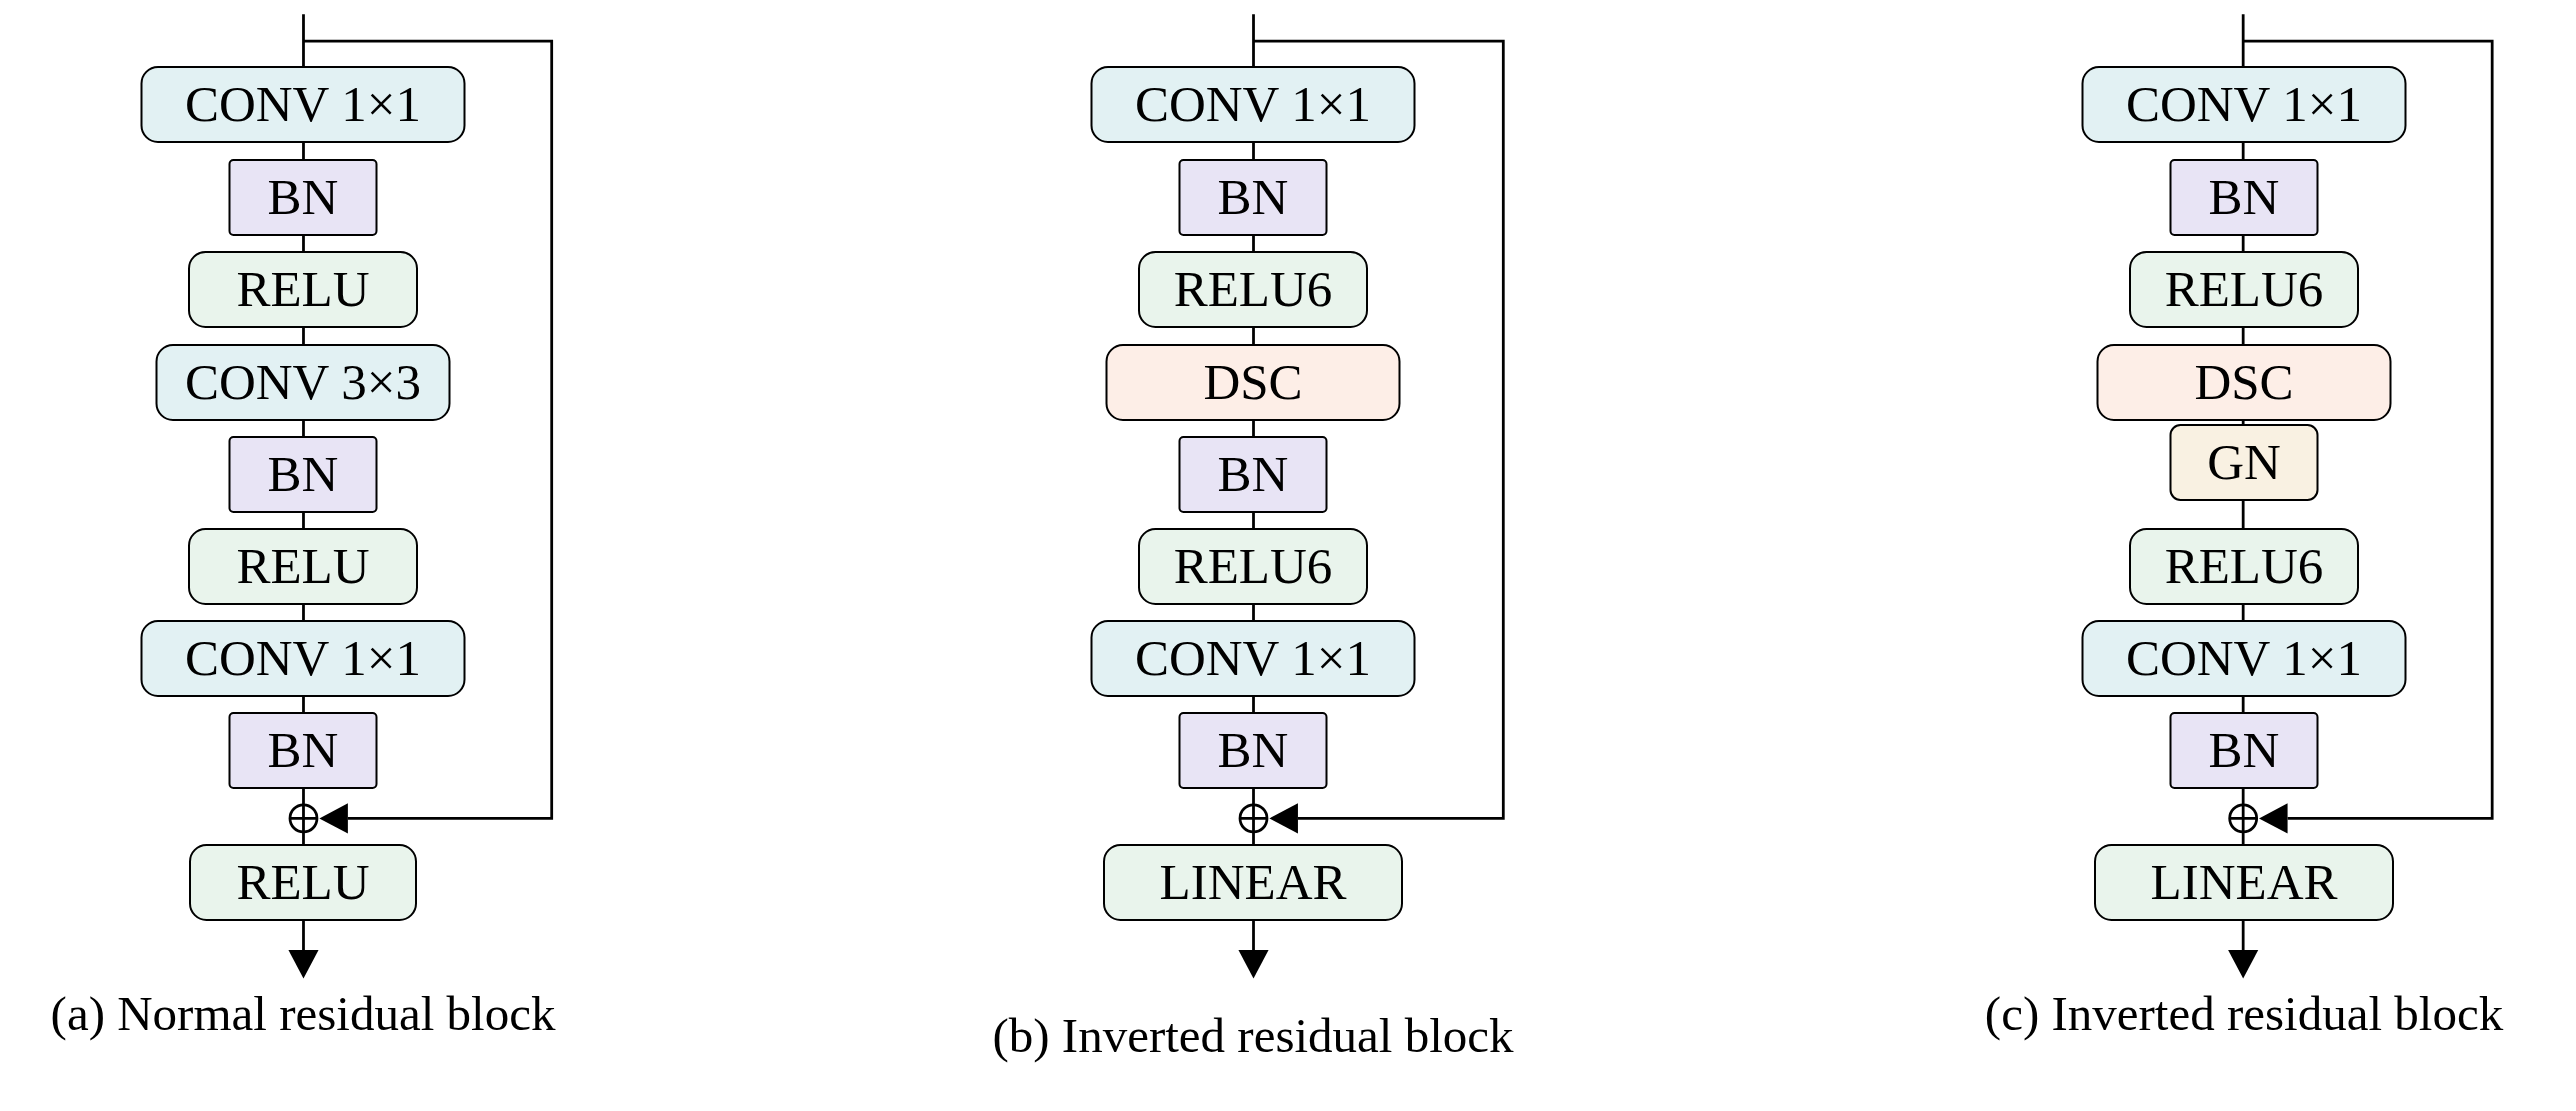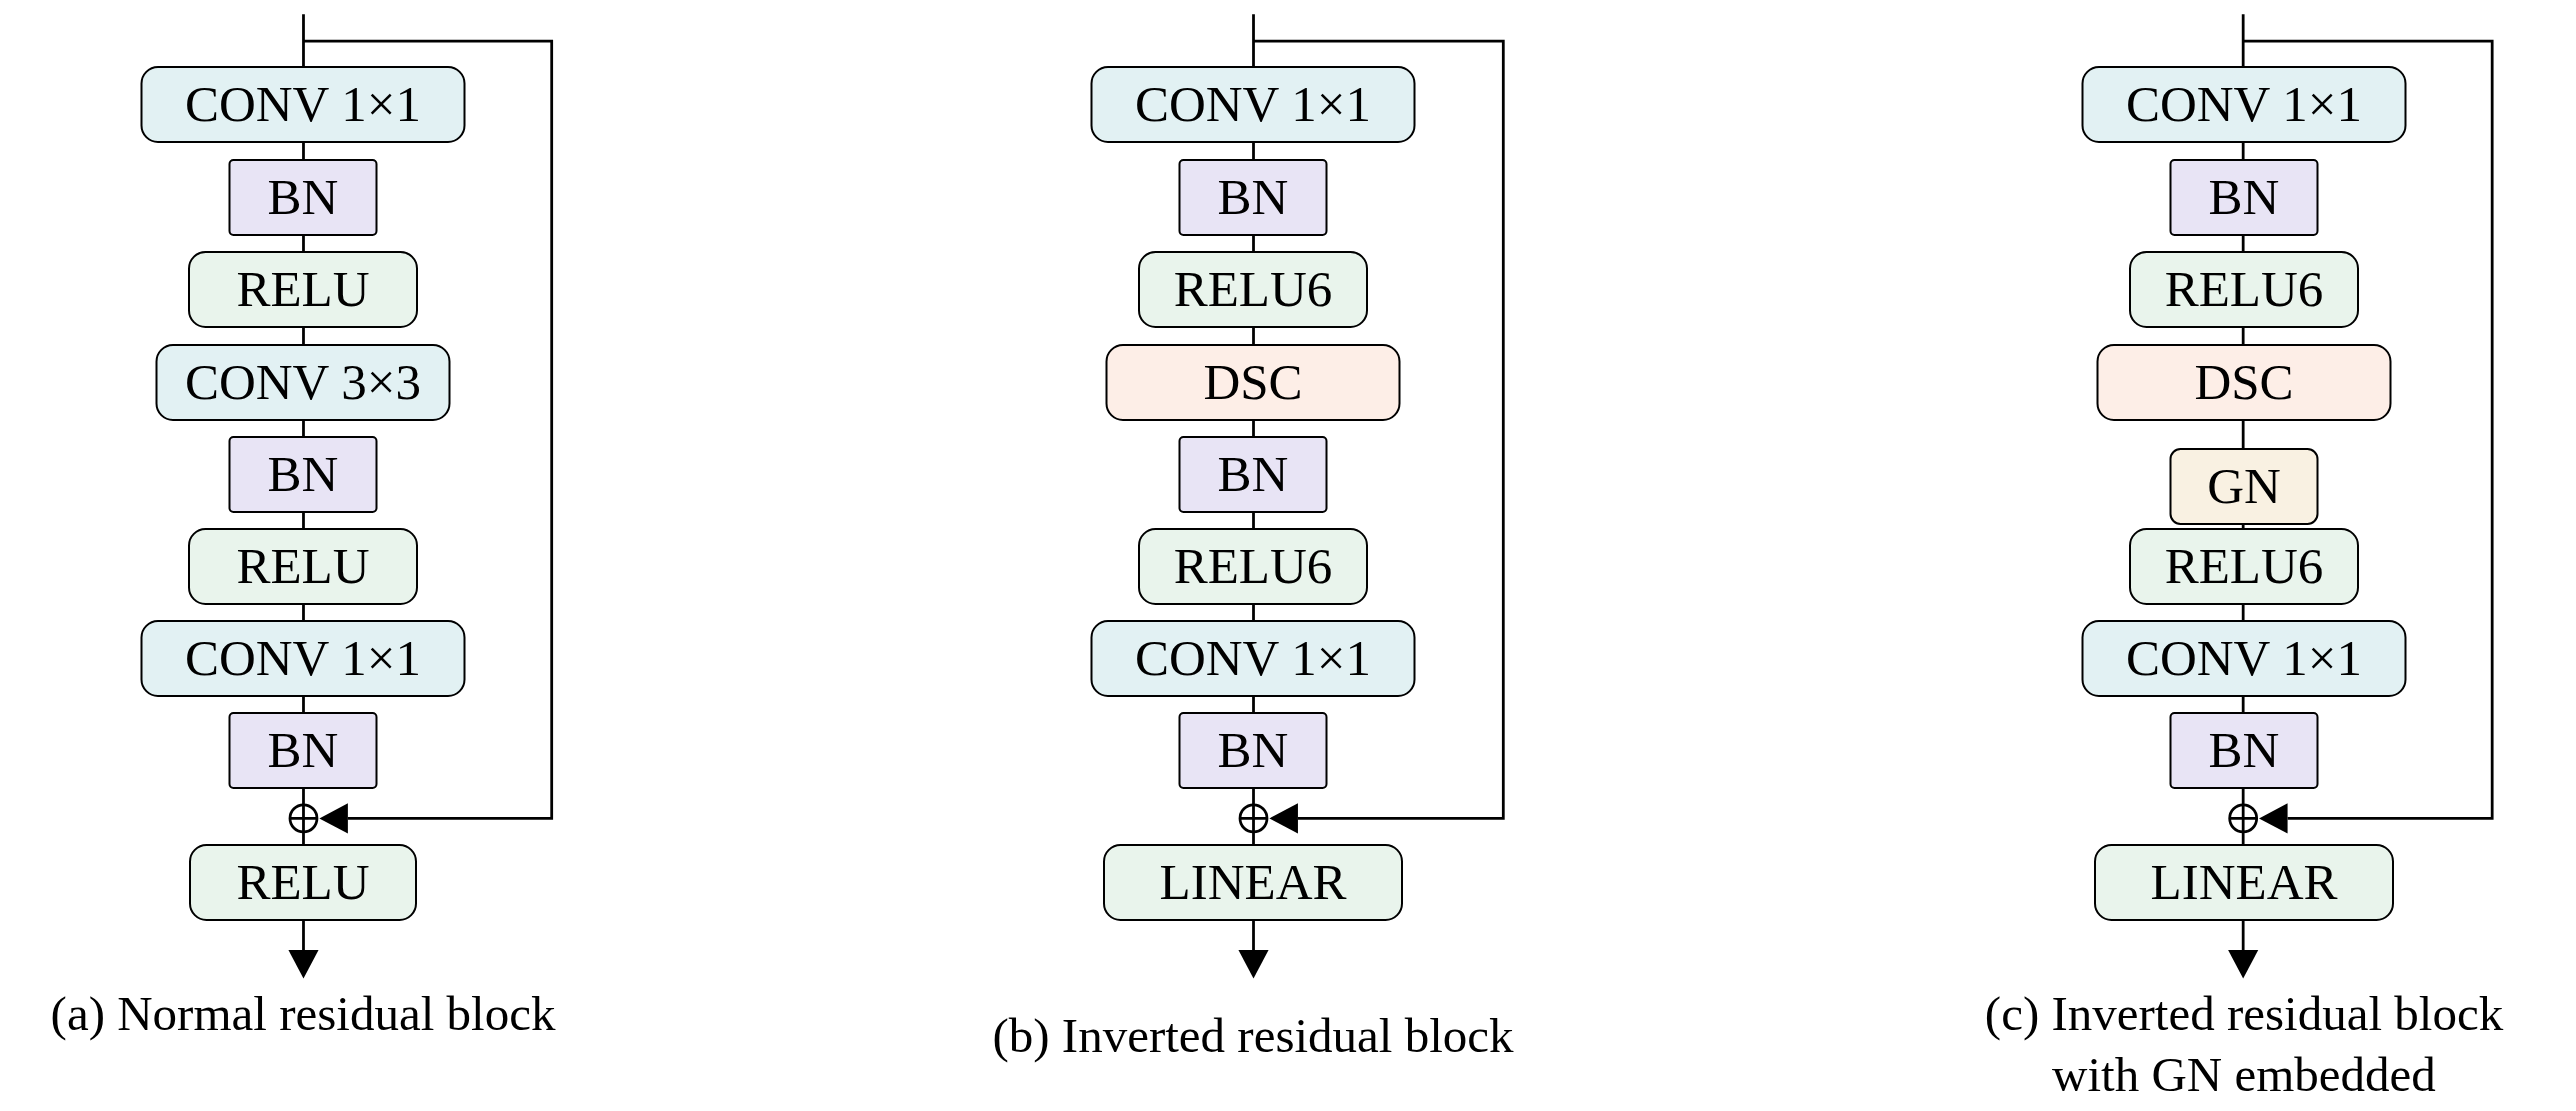--- a/index.html
+++ b/index.html
@@ -148,25 +148,24 @@
       <span class="cap-line">(b) Inverted residual block</span>
       <span class="cap-line"></span>
     </div>
   </div>
 
   <div class="diagram" style="left:2244px">
     <div class="block t-conv w-conv" style="top:66px">CONV 1×1</div>
     <div class="block t-bn   w-bn" style="top:159px">BN</div>
     <div class="block t-relu w-relu" style="top:251px">RELU6</div>
     <div class="block t-dsc  w-mid" style="top:344px">DSC</div>
-    <div class="block t-gn   w-bn" style="top:448px">GN</div>
+    <div class="block t-gn   w-bn" style="top:424px">GN</div>
     <div class="block t-relu w-relu" style="top:528px">RELU6</div>
     <div class="block t-conv w-conv" style="top:620px">CONV 1×1</div>
     <div class="block t-bn   w-bn" style="top:712px">BN</div>
     <div class="block t-linear w-linear" style="top:844px">LINEAR</div>
     <div class="caption" style="top:984px">
       <span class="cap-line">(c) Inverted residual block</span>
-      <span class="cap-line">with GN embedded</span>
     </div>
   </div>
 
 </div>
 
 
 </body></html>

